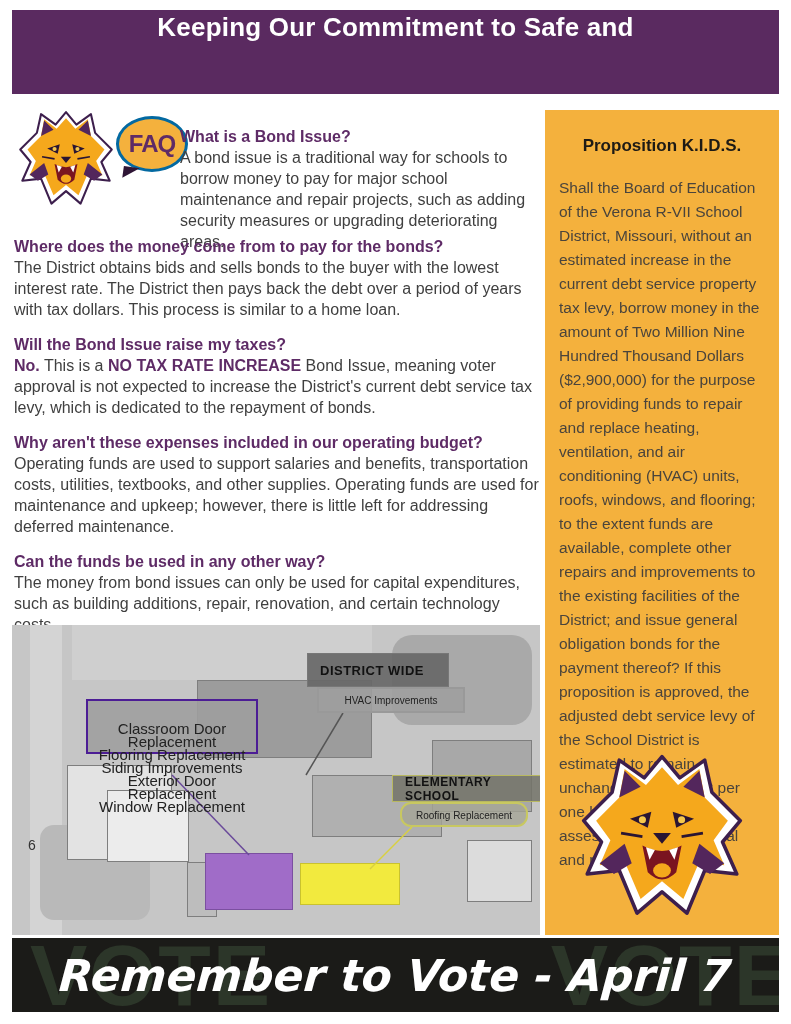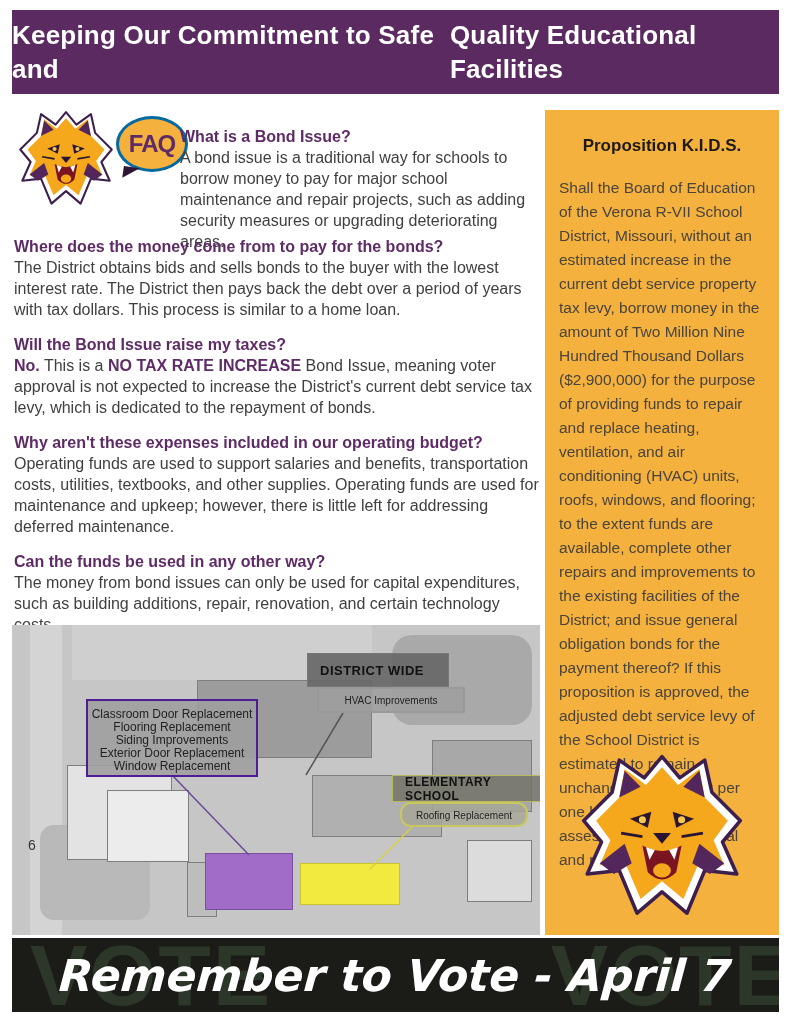--- a/index.html
+++ b/index.html
@@ -6,21 +6,21 @@
     --purple:#5a2a60; --heading-purple:#5e2b66; --gold:#f4b13d;
     --body-text:#3f3f3f; --sidebar-text:#4a443c; --footer-bg:#1b1b18;
     --watermark:#2c3629; --hl-purple:#a06cc8; --hl-yellow:#f2ea3e;
   }
   *{margin:0;padding:0;box-sizing:border-box;}
   body{background:#ffffff;font-family:"Liberation Sans","DejaVu Sans",sans-serif;}
   .page{position:relative;width:791px;height:1024px;background:#ffffff;overflow:hidden;margin:0 auto;}
 
   
   .header{position:absolute;left:12px;top:10px;width:767px;height:84px;background:var(--purple);
-    display:flex;flex-direction:row;align-items:center;justify-content:flex-start;gap:11px;}
+    display:flex;flex-direction:column;align-items:center;justify-content:flex-start;gap:11px;}
   .header .t{color:#ffffff;font-weight:bold;font-size:26px;line-height:34px;letter-spacing:.2px;}
 
   
   .mascot-area{position:absolute;left:14px;top:108px;width:168px;height:110px;}
   .wildcat-sm{position:absolute;left:0;top:2px;width:104px;height:104px;}
   .faq-bubble{position:absolute;left:102px;top:8px;width:72px;height:56px;background:var(--gold);
     border:3px solid #0369a1;border-radius:50%;display:flex;align-items:center;justify-content:center;}
   .faq-bubble span{color:var(--heading-purple);font-weight:bold;font-size:24px;letter-spacing:-1px;}
   .faq-bubble::after{content:"";position:absolute;left:4px;bottom:-10px;width:0;height:0;
     border-left:16px solid #2e1535;border-bottom:12px solid transparent;transform:rotate(8deg);}
@@ -86,21 +86,20 @@
       <line x1="27" y1="45" x2="39" y2="47" stroke="#2a1533" stroke-width="1.5"></line>
       <line x1="73" y1="45" x2="61" y2="47" stroke="#2a1533" stroke-width="1.5"></line>
     </g>
   </defs>
 </svg>
 
 <div class="page">
 
   <div class="header">
     <div class="t">Keeping Our Commitment to Safe and</div>
-    <div class="t">Quality Educational Facilities</div>
   </div>
 
   <div class="mascot-area">
     <svg class="wildcat-sm" viewBox="0 0 100 100">
         <use href="#wildcat"></use>
       </svg>
     <div class="faq-bubble">
       <span>FAQ</span>
     </div>
   </div>
@@ -157,21 +156,21 @@
 
     <div class="bld" style="left:193px;top:228px;width:88px;height:57px;background:var(--hl-purple);border-color:#7b4fa0;"></div>
     <div class="bld" style="left:288px;top:238px;width:100px;height:42px;background:var(--hl-yellow);border-color:#c9c22e;"></div>
 
     <svg class="map-line-layer" viewBox="0 0 528 310">
       <line x1="160" y1="150" x2="237" y2="230" stroke="#6a4a9a" stroke-width="1.5"></line>
       <line x1="331" y1="88" x2="294" y2="150" stroke="#555" stroke-width="1.5"></line>
       <line x1="400" y1="202" x2="358" y2="244" stroke="#d8d040" stroke-width="1.5"></line>
     </svg>
 
-    <div class="map-sub" style="left:74px;top:74px;width:172px;height:78px;font-size:12px;line-height:13px;padding-top:7px;">
+    <div class="map-sub" style="left:74px;top:74px;width:172px;height:55px;font-size:15px;line-height:13px;padding-top:21px;">
       <div>Classroom Door Replacement</div>
       <div>Flooring Replacement</div>
       <div>Siding Improvements</div>
       <div>Exterior Door Replacement</div>
       <div>Window Replacement</div>
     </div>
 
     <div class="map-label" style="left:295px;top:28px;width:142px;height:34px;font-size:13px;border-color:#777;">DISTRICT WIDE</div>
     <div class="map-sub" style="left:305px;top:62px;width:148px;height:26px;font-size:10px;line-height:24px;border-color:#999;">HVAC Improvements</div>
 

